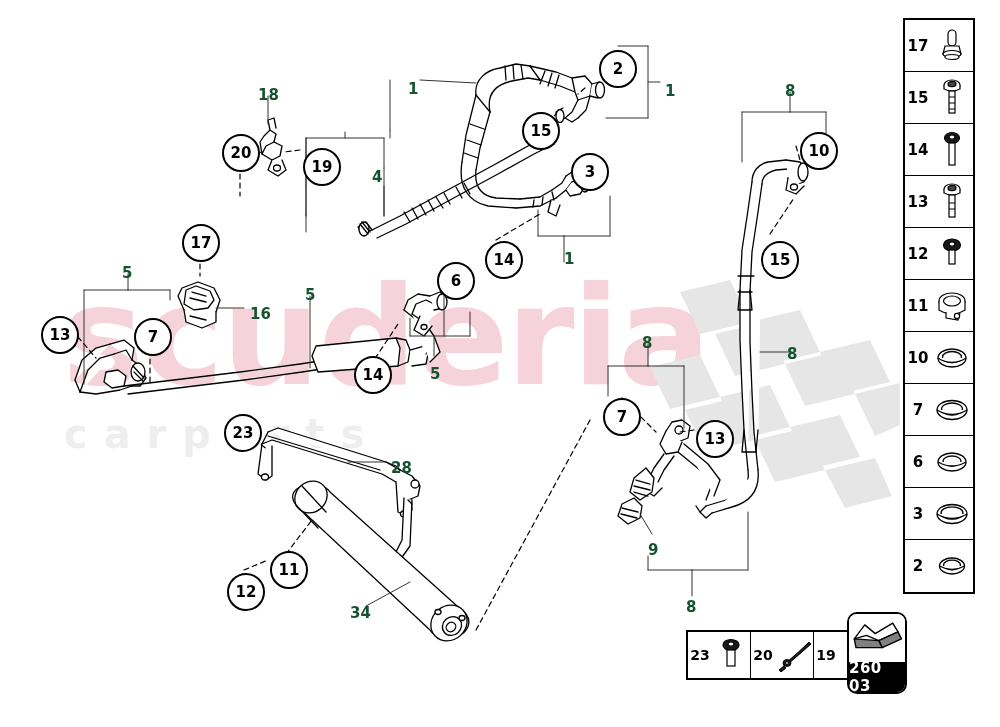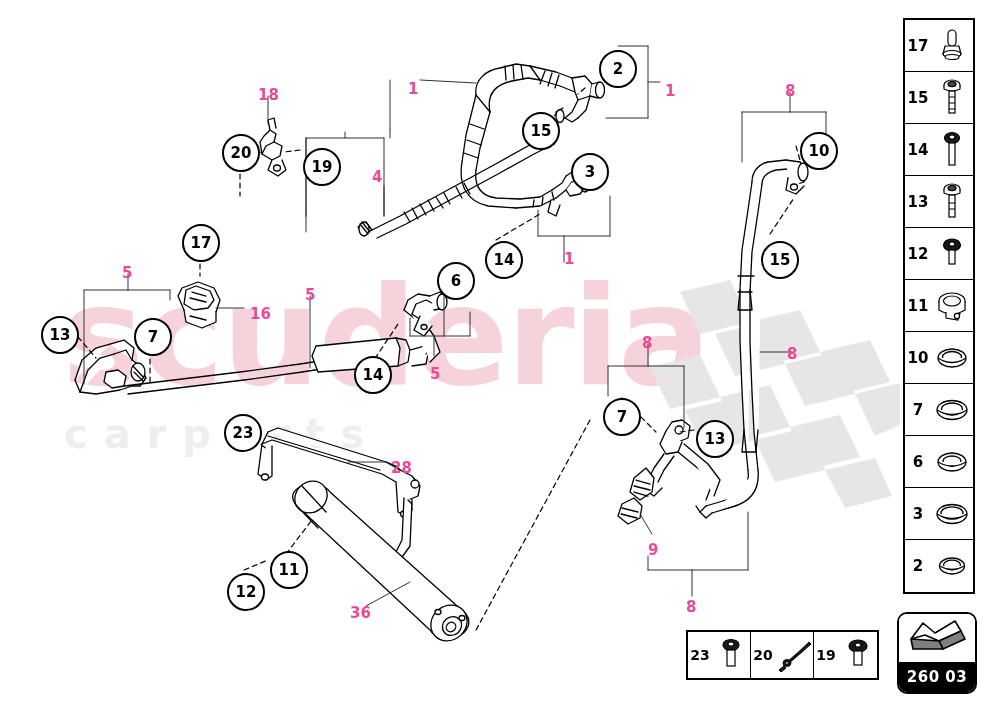--- a/index.html
+++ b/index.html
@@ -58,21 +58,21 @@
   }
   .lb-cell:last-child{border-right:none;}
   .lb-num{
     font-size:14px;font-weight:bold;width:24px;text-align:center;flex:0 0 24px;
     font-family:"DejaVu Sans", sans-serif;
   }
   .lb-icon{flex:1;height:44px;display:flex;align-items:center;justify-content:center;}
 
   
   #partbox{
-    position:absolute;left:897px;top:612px;width:80px;height:82px;
+    position:absolute;left:847px;top:612px;width:60px;height:82px;
     border:2px solid #000;border-radius:10px;overflow:hidden;background:#fff;
     box-sizing:border-box;
   }
   #partbox-icon{height:48px;background:#fff;display:flex;align-items:center;justify-content:center;}
   #partbox-label{
     height:30px;background:#000;color:#fff;
     display:flex;align-items:center;justify-content:center;
     font-size:15px;font-weight:bold;letter-spacing:0.5px;
     font-family:"DejaVu Sans", sans-serif;
   }
@@ -80,21 +80,21 @@
   
   .callout{
     position:absolute;width:38px;height:38px;border-radius:50%;
     border:2px solid #000;background:#fff;
     display:flex;align-items:center;justify-content:center;
     font-size:15px;font-weight:bold;color:#000;
     font-family:"DejaVu Sans", sans-serif;
     box-sizing:border-box;
   }
   .plainnum{
-    position:absolute;font-size:15px;font-weight:bold;color:#ec4899;
+    position:absolute;font-size:15px;font-weight:bold;color:#14532d;
     font-family:"DejaVu Sans", sans-serif;white-space:nowrap;
   }
 </style>
 </head>
 <body>
 
 <div id="stage">
 
   <div class="wm" id="wm-scuderia">scuderia</div>
   <div class="wm" id="wm-carparts">c a r p a r t s</div>
@@ -367,21 +367,21 @@
   <div class="plainnum" style="left:122px;top:264px;">5</div>
   <div class="plainnum" style="left:250px;top:305px;text-align:right;">16</div>
   <div class="plainnum" style="left:305px;top:286px;">5</div>
   <div class="plainnum" style="left:430px;top:365px;">5</div>
   <div class="plainnum" style="left:785px;top:82px;">8</div>
   <div class="plainnum" style="left:787px;top:345px;">8</div>
   <div class="plainnum" style="left:642px;top:334px;">8</div>
   <div class="plainnum" style="left:686px;top:598px;">8</div>
   <div class="plainnum" style="left:648px;top:541px;">9</div>
   <div class="plainnum" style="left:391px;top:459px;">28</div>
-  <div class="plainnum" style="left:350px;top:604px;">36</div>
+  <div class="plainnum" style="left:350px;top:604px;">34</div>
 
   <div id="legend">
 
     <div class="legend-row">
       <div class="legend-num">17</div>
       <div class="legend-icon">
         <svg width="32" height="40" viewBox="0 0 32 40">
           <g fill="#fff" stroke="#000" stroke-width="1.2">
             <rect x="12" y="4" width="8" height="16" rx="4"></rect>
             <path d="M9 20 L23 20 L25 28 L7 28 Z"></path>

